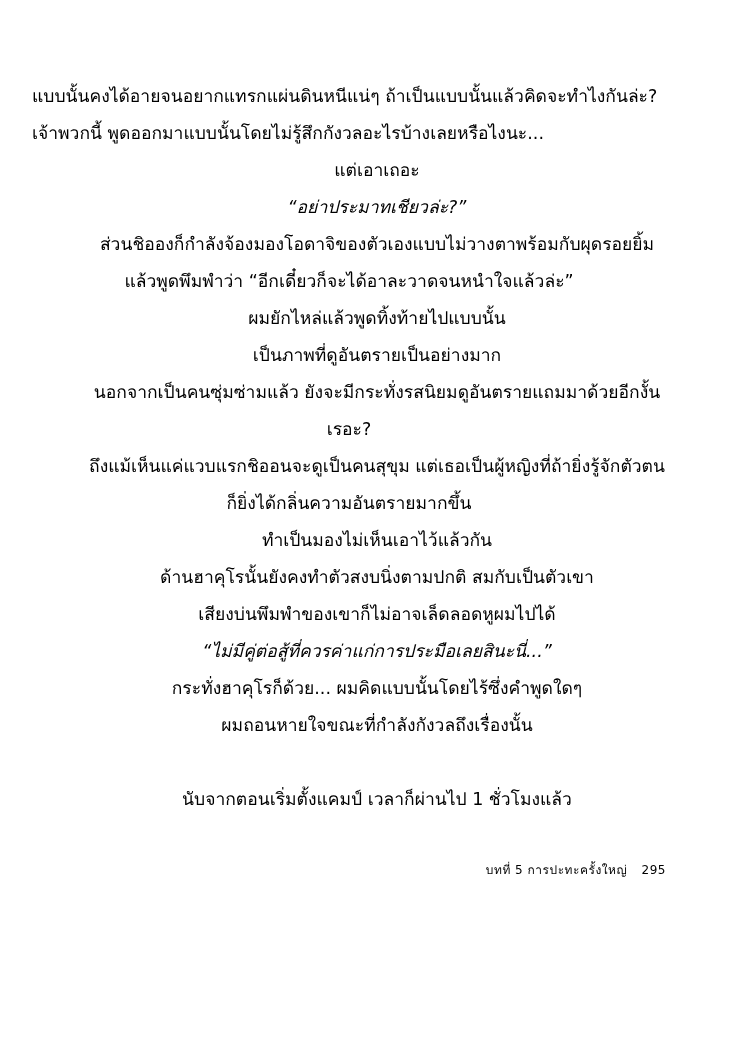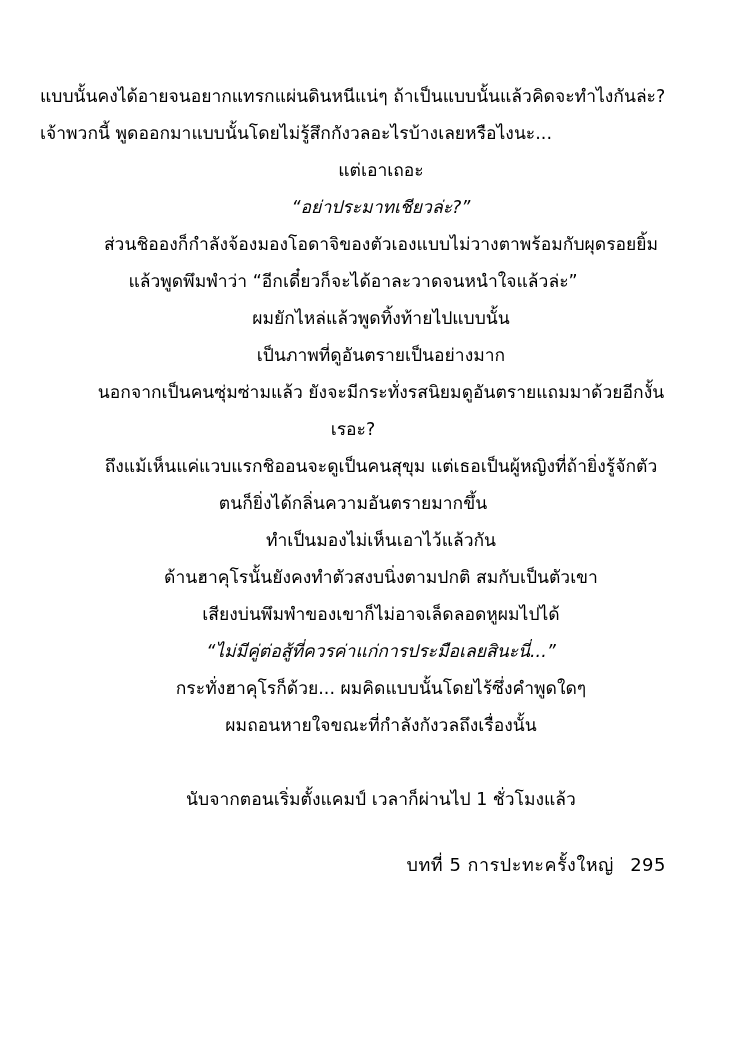--- a/index.html
+++ b/index.html
@@ -12,21 +12,21 @@
     height: 1051px;
     font-family: "DejaVu Sans", sans-serif;
     color: #000000;
     overflow: hidden;
   }
   .page {
     position: relative;
     width: 738px;
     height: 937px;
     box-sizing: border-box;
-    padding: 78px 72px 40px 40px;
+    padding: 78px 72px 40px 32px;
     background: #ffffff;
   }
   .body-text {
     font-size: 17.5px;
     line-height: 37px;
     text-align: left;
     color: #000;
   }
   .para {
     margin: 0;
@@ -41,21 +41,21 @@
   }
   .blank-line {
     height: 37px;
   }
   .footer {
     position: absolute;
     left: 72px;
     right: 72px;
     bottom: 58px;
     text-align: right;
-    font-size: 18px;
+    font-size: 12px;
     letter-spacing: 0.5px;
   }
   .footer .page-num {
     margin-left: 10px;
   }
 </style>
 </head>
 <body>
 
 <div class="page">

